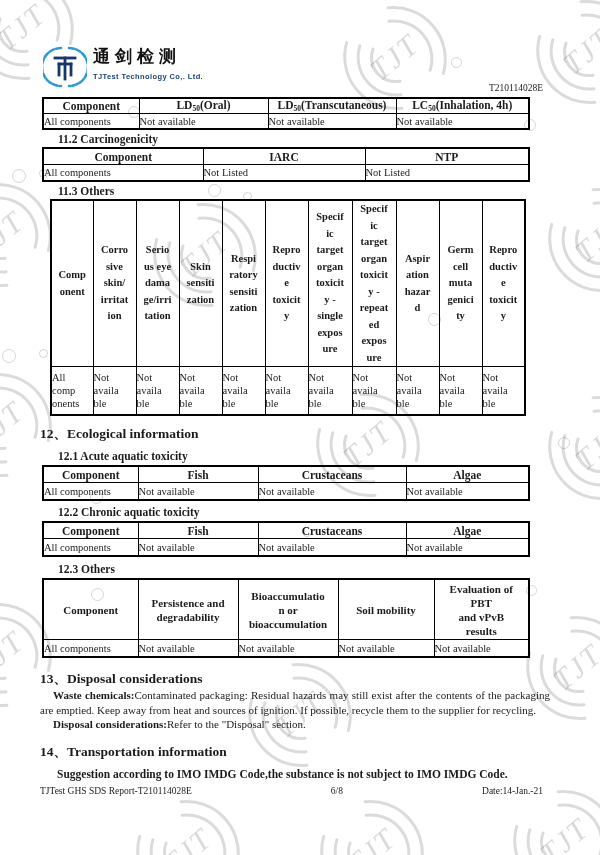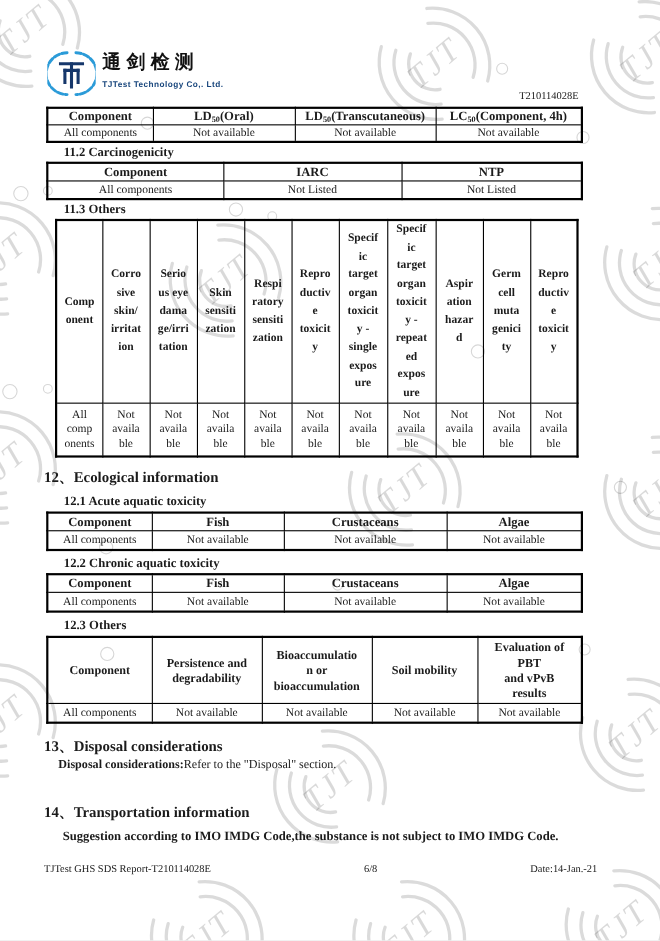--- a/index.html
+++ b/index.html
@@ -12,28 +12,28 @@
   
   .wm{position:absolute; width:130px; height:130px; pointer-events:none;}
   .ring{position:absolute; border:1px solid rgba(0,0,0,0.16); border-radius:50%; pointer-events:none;}
   
   .hdr{position:relative; height:97px;}
   .logo-row{position:absolute; left:43px; top:44px; display:flex; align-items:flex-start;}
   .logo-mark{width:44px; height:46px; flex:0 0 auto;}
   .brand{margin-left:6px;}
   .brand-cn{font-size:17px; font-weight:bold; letter-spacing:5px; color:#111; line-height:26px; font-family:"Liberation Sans","DejaVu Sans",sans-serif;}
   .brand-en{font-size:7.5px; font-weight:bold; color:#17457c; letter-spacing:0.4px; font-family:"Liberation Sans","DejaVu Sans",sans-serif; margin-top:2px;}
-  .doc-code{position:absolute; right:74px; top:83px; font-size:9.5px;}
+  .doc-code{position:absolute; right:57px; top:83px; font-size:9.5px;}
   
   .content{position:absolute; left:40px; top:97px; width:510px;}
   table{border-collapse:collapse; table-layout:fixed; width:486px; margin-left:2px; background:transparent;}
   table, th, td{border:1px solid #000;}
   table{border-width:2px;}
   th{font-weight:bold; font-size:11.5px; padding:0; text-align:center; vertical-align:middle;}
-  td{font-size:10.5px; padding:0; text-align:center; vertical-align:middle;}
+  td{font-size:10.5px; padding:0; text-align:left; vertical-align:middle;}
   .t-sm th{height:14px;} .t-sm td{height:14px;}
   .t-md th{height:15px;} .t-md td{height:15px;}
   .t-aq th{height:15px;} .t-aq td{height:16px;}
   .pre{white-space:pre-line;}
   
   .t-big{width:474px; margin-left:10px;}
   .t-big th{font-size:10.5px; line-height:16.5px; height:157px;}
   .t-big td{font-size:10.5px; line-height:13px; height:47px;}
   
   .t-oth th{font-size:11px; line-height:14px; height:59px;}
@@ -41,21 +41,21 @@
   sub{font-size:7.5px; vertical-align:-2px; font-weight:bold;text-align:center;}
   .h1{font-size:13.5px; font-weight:bold; margin:0;}
   .h2{font-size:11.5px; font-weight:bold; margin:0 0 0 18px;}
   .m-112{margin-top:3px; margin-bottom:2px;}
   .m-113{margin-top:3px; margin-bottom:2px;}
   .m-12{margin-top:9px;}
   .m-121{margin-top:7px; margin-bottom:3px;}
   .m-122{margin-top:5px; margin-bottom:3px;}
   .m-123{margin-top:6px; margin-bottom:3px;}
   .m-13{margin-top:12px;}
-  .m-14{margin-top:27px;}
+  .m-14{margin-top:11px;}
   p.body{font-size:11px; line-height:14.7px; margin:0; text-indent:13px;}
   p.just{text-align:justify;}
   .lbl{font-weight:bold;}
   .p-first{margin-top:7px;}
   .sugg{font-size:11.5px; font-weight:bold; margin:7px 0 0 0; text-indent:17px;}
   
   .footer{position:absolute; left:40px; right:57px; top:786px; display:flex; justify-content:space-between; font-size:9.5px;}
 </style>
 </head>
 <body>
@@ -169,21 +169,21 @@
           <col style="width:96px">
           <col style="width:129px">
           <col style="width:128px">
           <col style="width:133px">
         </colgroup>
       <tbody>
           <tr>
         <th>Component</th>
         <th><span>LD</span><sub>50</sub><span>(Oral)</span></th>
         <th><span>LD</span><sub>50</sub><span>(Transcutaneous)</span></th>
-        <th><span>LC</span><sub>50</sub><span>(Component, 4h)</span></th>
+        <th><span>LC</span><sub>50</sub><span>(Inhalation, 4h)</span></th>
       </tr>
       <tr>
         <td>All components</td>
         <td>Not available</td>
         <td>Not available</td>
         <td>Not available</td>
       </tr>
     </tbody>
       </table>
 
@@ -398,20 +398,21 @@
         <td>All components</td>
         <td>Not available</td>
         <td>Not available</td>
         <td>Not available</td>
         <td>Not available</td>
       </tr>
     </tbody>
       </table>
 
     <p class="h1 m-13">13、Disposal considerations</p>
+    <p class="body just"><span class="lbl">Waste chemicals:</span><span>Contaminated packaging: Residual hazards may still exist after the contents of the packaging are emptied. Keep away from heat and sources of ignition. If possible, recycle them to the supplier for recycling.</span></p>
     <p class="body"><span class="lbl">Disposal considerations:</span><span>Refer to the "Disposal" section.</span></p>
 
     <p class="h1 m-14">14、Transportation information</p>
     <p class="sugg">Suggestion according to IMO IMDG Code,the substance is not subject to IMO IMDG Code.</p>
 
   </div>
 
   <div class="footer">
     <span>TJTest GHS SDS Report-T210114028E</span>
     <span>6/8</span>

